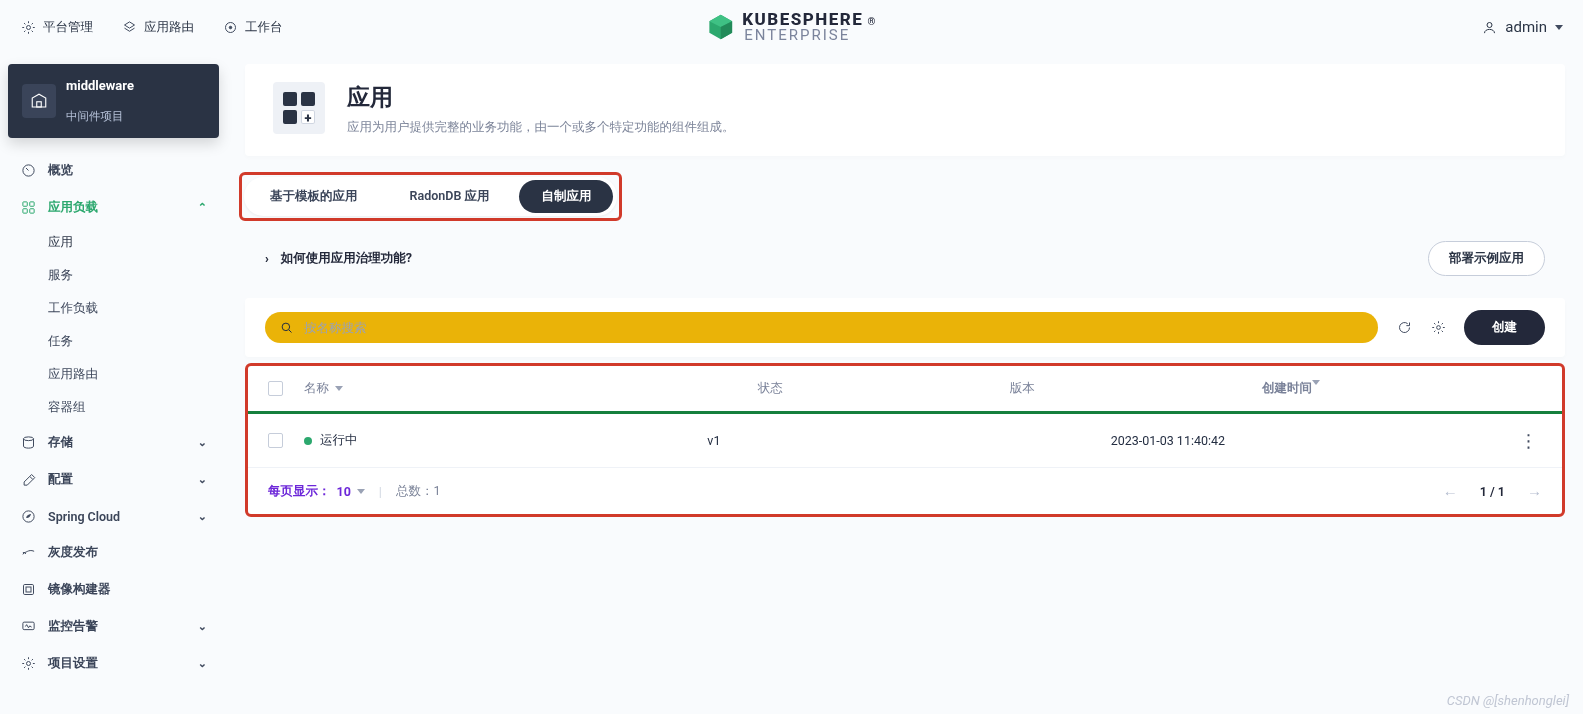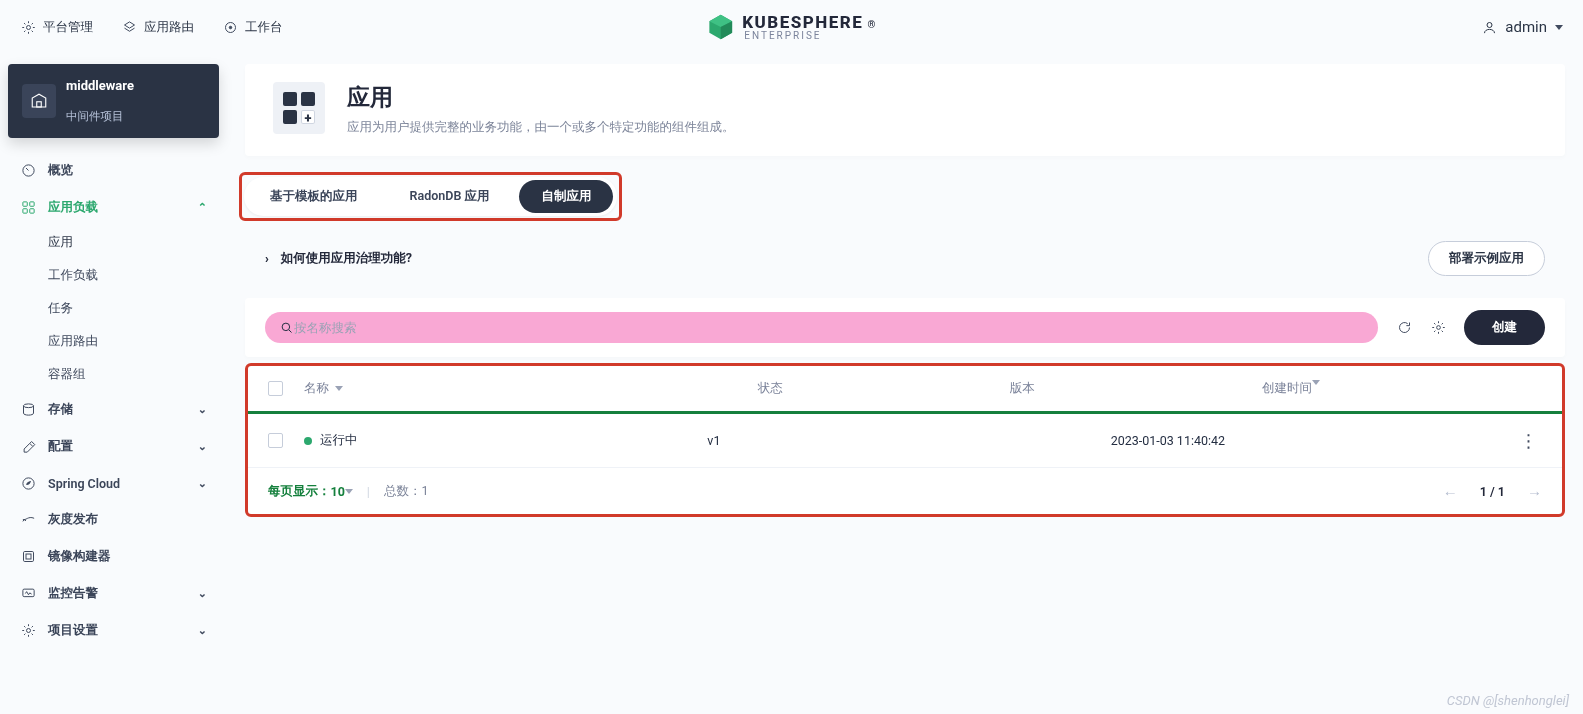--- a/index.html
+++ b/index.html
@@ -4,21 +4,21 @@
 <style>
 * { box-sizing: border-box; margin: 0; padding: 0; }
 body { font-family: -apple-system, BlinkMacSystemFont, "Segoe UI", Roboto, sans-serif; background: #f9fbfd; color: #242e42; width: 1583px; height: 714px; overflow: hidden; position: relative; }
 .top-bar { height: 54px; display: flex; align-items: center; padding: 14px 20px; background: #f9fbfd; }
 .top-left { display: flex; gap: 28px; }
 .top-item { display: flex; align-items: center; gap: 7px; font-size: 12.5px; color: #2b3546; cursor: pointer; font-weight: 500; }
 .top-item .ico { width: 16px; height: 16px; display: flex; align-items: center; justify-content: center; color: #414b5f; }
 .logo-center { position: absolute; left: 50%; transform: translateX(-50%); display: flex; align-items: center; gap: 8px; }
 .logo-center .hex { width: 28px; height: 28px; }
 .logo-center .txt { font-weight: 800; font-size: 17px; letter-spacing: 1.5px; color: #23283a; display: flex; align-items: baseline; gap: 1px; }
-.logo-center .ent { font-size: 10px; letter-spacing: 2px; color: #7b849c; margin-left: 2px; }
+.logo-center .ent { font-size: 15px; letter-spacing: 2px; color: #7b849c; margin-left: 2px; }
 .logo-txt-wrap{display:flex;flex-direction:column;line-height:1;}
 .top-right { margin-left: auto; display: flex; align-items: center; gap: 8px; font-size: 15px; color: #2b3546; cursor: pointer; }
 .caret-down { width: 0; height: 0; border-left: 4px solid transparent; border-right: 4px solid transparent; border-top: 5px solid #414b5f; }
 .layout { display: flex; height: calc(100% - 54px); }
 .sidebar { width: 227px; padding: 10px 0 0 0; flex-shrink: 0; }
 .proj-card { margin: 0 8px 14px 8px; background: #2a3344; color: #fff; border-radius: 4px; padding: 14px 14px; display: flex; gap: 10px; align-items: center; box-shadow: 0 6px 14px rgba(0,0,0,0.15); }
 .proj-card .picon { width: 34px; height: 34px; background: #3a4459; border-radius: 4px; display: flex; align-items: center; justify-content: center; }
 .proj-card .pname { font-weight: 700; font-size: 13px; }
 .proj-card .psub { font-size: 11.5px; color: #b6c2d9; margin-top: 16px; }
 .nav { font-size: 12.5px; }
@@ -42,48 +42,48 @@
 .tabs-wrap { display: inline-block; border: 3px solid #d13a2a; border-radius: 6px; margin-top: 8px; margin-left:-6px; padding: 2px; }
 .tabs { display: flex; gap: 8px; background: #fff; padding: 3px 4px; border-radius: 20px; box-shadow: 0 1px 3px rgba(0,0,0,0.06); }
 .tab { padding: 8px 22px; font-size: 12.5px; font-weight: 600; color: #3b4559; border-radius: 20px; cursor: pointer; white-space: nowrap; }
 .tab.active { background: #2a3344; color: #fff; }
 .tabs-row { display: flex; align-items: center; }
 .help-row { display: flex; align-items: center; justify-content: space-between; margin: 10px 0 12px 0; padding: 10px 20px; }
 .help-row .hl { display: flex; align-items: center; gap: 12px; font-size: 12.5px; font-weight: 700; color: #23283a; cursor: pointer; }
 .help-row .hl .chevr { font-weight: 900; }
 .btn-ghost { border: 1px solid #c6cdda; background: #fff; border-radius: 20px; padding: 8px 20px; font-size: 12.5px; font-weight: 600; color: #2a3344; cursor: pointer; }
 .toolbar { background: #fff; border-radius: 4px; padding: 12px 20px; display: flex; align-items: center; gap: 18px; box-shadow: 0 2px 4px rgba(0,0,0,0.02); margin-bottom: 0; }
-.search { flex: 1; background: #f9a8d4; border-radius: 20px; padding: 8px 14px; display: flex; align-items: center; }
+.search { flex: 1; background: #eab308; border-radius: 20px; padding: 8px 14px; display: flex; align-items: center; gap: 10px; }
 .search input { border: none; background: transparent; outline: none; font-size: 12.5px; flex: 1; color: #3b4559; }
 .search input::placeholder { color: #9aa2b5; }
 .tb-ico { width: 16px; height: 16px; color: #414b5f; cursor: pointer; display: flex; align-items: center; justify-content: center; }
 .btn-primary { background: #23283a; color: #fff; border: none; border-radius: 20px; padding: 9px 28px; font-size: 12.5px; font-weight: 600; cursor: pointer; }
 .table-wrap { border: 3px solid #d13a2a; border-radius: 6px; margin-top: 6px; background: #fff; }
 .thead { display: flex; align-items: center; padding: 14px 20px; border-bottom: 3px solid #15803d; font-size: 12.5px; color: #7a8299; font-weight: 400; }
 .th-chk { width: 36px; }
 .chk { width: 15px; height: 15px; border: 1px solid #c6cdda; border-radius: 2px; background: #fff; cursor: pointer; }
 .th-name { flex: 1.8; display:flex; align-items:center; gap:6px; }
 .th-status { flex: 1; }
 .th-ver { flex: 1; }
-.th-time { flex: 1; display:flex; gap:0; }
+.th-time { flex: 1; display:flex; gap:0;font-weight:bold; }
 .th-act { width: 28px; }
 .sort-caret { width:0;height:0;border-left:4px solid transparent;border-right:4px solid transparent;border-top:5px solid #9aa2b5; }
 .trow { display: flex; align-items: center; padding: 16px 20px; font-size: 12.5px; }
 .trow .td-name { flex: 1.8; display: flex; align-items: center; gap: 14px; }
 .trow .appicon { width: 42px; height: 42px; border-radius: 4px; background: #f0f2f7; display:flex; align-items:center; justify-content:center; }
 .trow .appicon svg { width: 30px; height: 30px; }
 .trow .nmain { font-weight: 700; color: #23283a; }
 .trow .nsub { color: #9aa2b5; font-size: 11.5px; margin-top: 3px; }
 .trow .td-status { flex: 1; display: flex; align-items: center; gap: 8px; }
 .dot-green { width: 8px; height: 8px; border-radius: 50%; background: #2ca86e; }
 .trow .td-ver { flex: 1; }
 .trow .td-time { flex: 1; }
 .trow .td-act { width: 28px; text-align: center; cursor: pointer; font-size: 18px; color: #414b5f; letter-spacing:-1px; }
 .tfoot { display: flex; align-items: center; padding: 14px 20px; font-size: 12.5px; color: #5a6278; border-top: 1px solid #eff2f7; }
-.tfoot .pp { font-weight:700; color:#15803d; display:flex; align-items:center; gap:0; }
+.tfoot .pp { font-weight:700; color:#6d28d9; display:flex; align-items:center; gap:6px; }
 .tfoot .sep { color: #d0d6e1; margin: 0 14px; }
 .tfoot .total { color: #7c8499; }
 .tfoot .pager { margin-left: auto; display: flex; align-items: center; gap: 22px; }
 .tfoot .pager .arrow { color: #b6bed0; cursor: pointer; font-size: 15px; }
 .tfoot .pager .pg { font-weight: 600; color:#23283a; }
 .watermark { position: absolute; bottom: 6px; right: 14px; font-size: 13px; color: #c0c6d3; font-style: italic; }
 svg { display: block; }
 .icon-sm{width:15px;height:15px;stroke:currentColor;fill:none;stroke-width:1.6;}
 </style>
 </head>
@@ -180,20 +180,21 @@
                 <rect x="3" y="14" width="7" height="7" rx="1"></rect>
                 <rect x="14" y="14" width="7" height="7" rx="1"></rect>
               </svg>
             </span>
             <span>应用负载</span>
           </div>
       <span class="chev">⌃</span>
     </div>
     <div class="nav-sub">
       <div class="nav-sub-item sel">应用</div>
+      <div class="nav-sub-item">服务</div>
       <div class="nav-sub-item">工作负载</div>
       <div class="nav-sub-item">任务</div>
       <div class="nav-sub-item">应用路由</div>
       <div class="nav-sub-item">容器组</div>
     </div>
     <div class="nav-item">
       <div class="lbl">
             <span class="ico">
               <svg class="icon-sm" viewBox="0 0 24 24">
                 <ellipse cx="12" cy="6" rx="8" ry="3"></ellipse>

